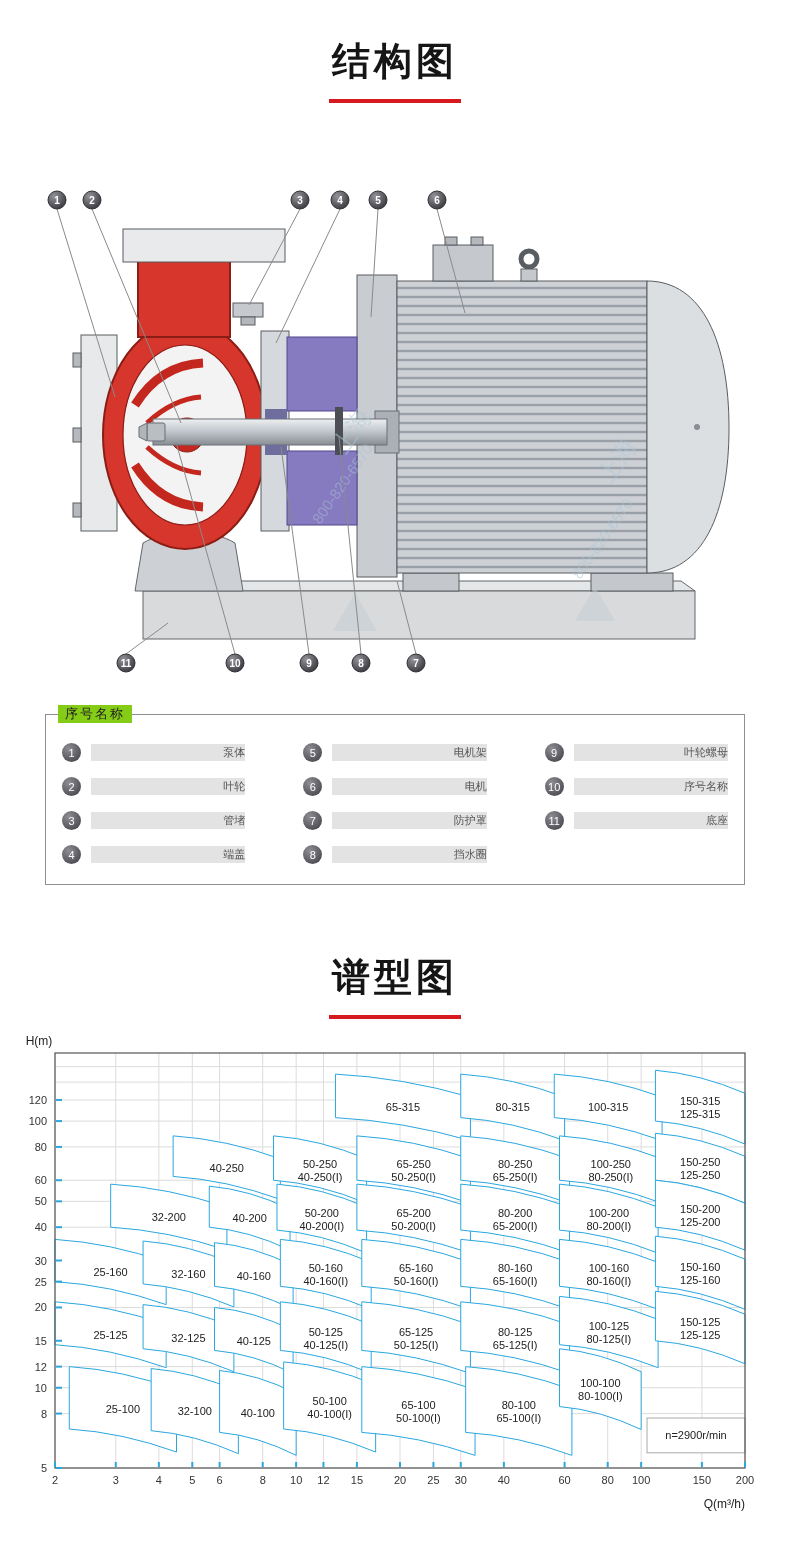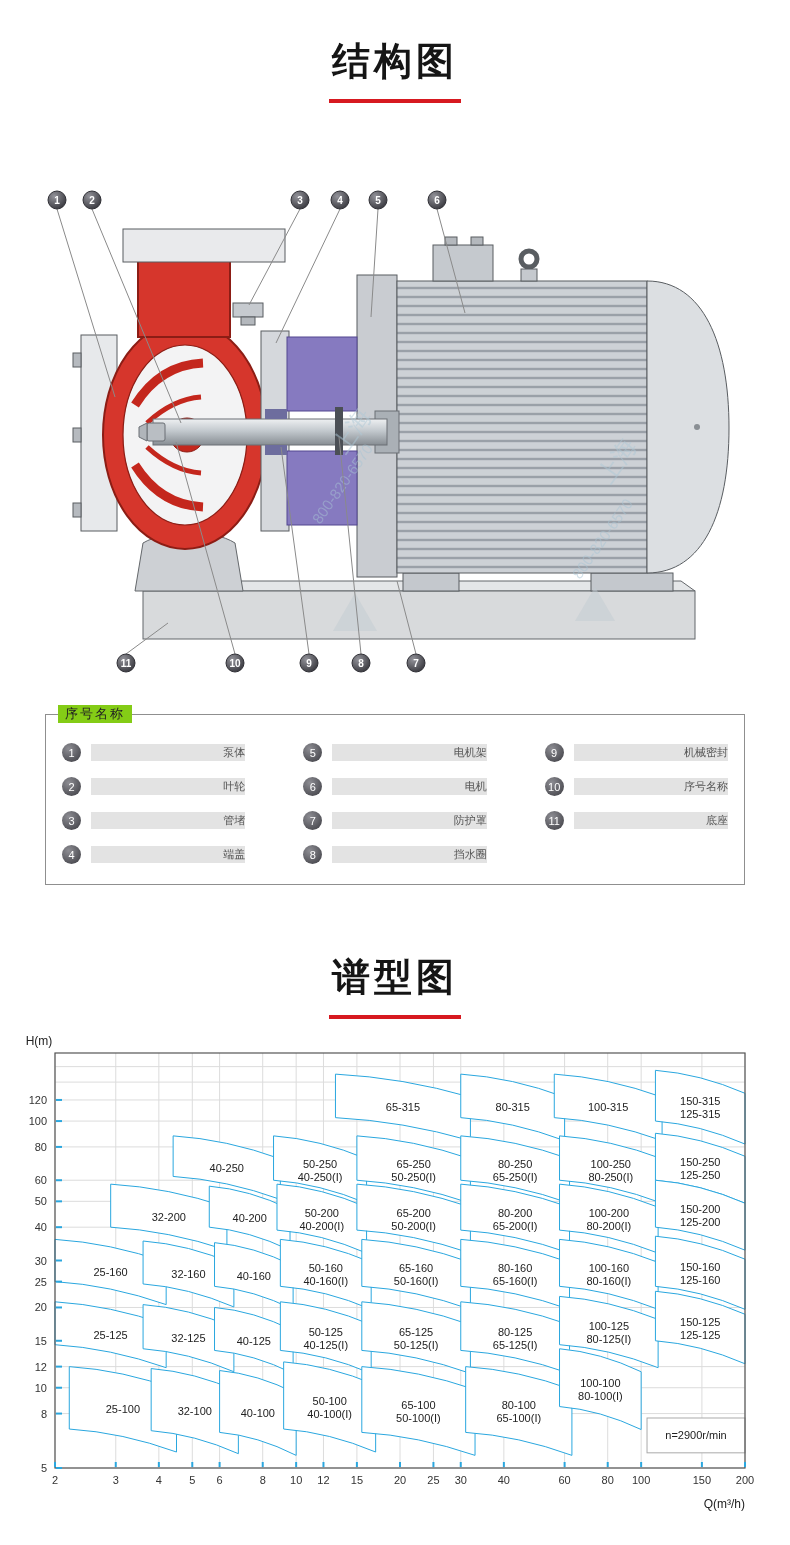--- a/index.html
+++ b/index.html
@@ -210,21 +210,21 @@
             <span class="legend-bar">防护罩</span>
           </div>
         <div class="legend-row">
             <span class="num-circle">8</span>
             <span class="legend-bar">挡水圈</span>
           </div>
       </div>
       <div class="legend-col">
         <div class="legend-row">
             <span class="num-circle">9</span>
-            <span class="legend-bar">机械密封</span>
+            <span class="legend-bar">叶轮螺母</span>
           </div>
         <div class="legend-row">
             <span class="num-circle">10</span>
             <span class="legend-bar">序号名称</span>
           </div>
         <div class="legend-row">
             <span class="num-circle">11</span>
             <span class="legend-bar">底座</span>
           </div>
       </div>

